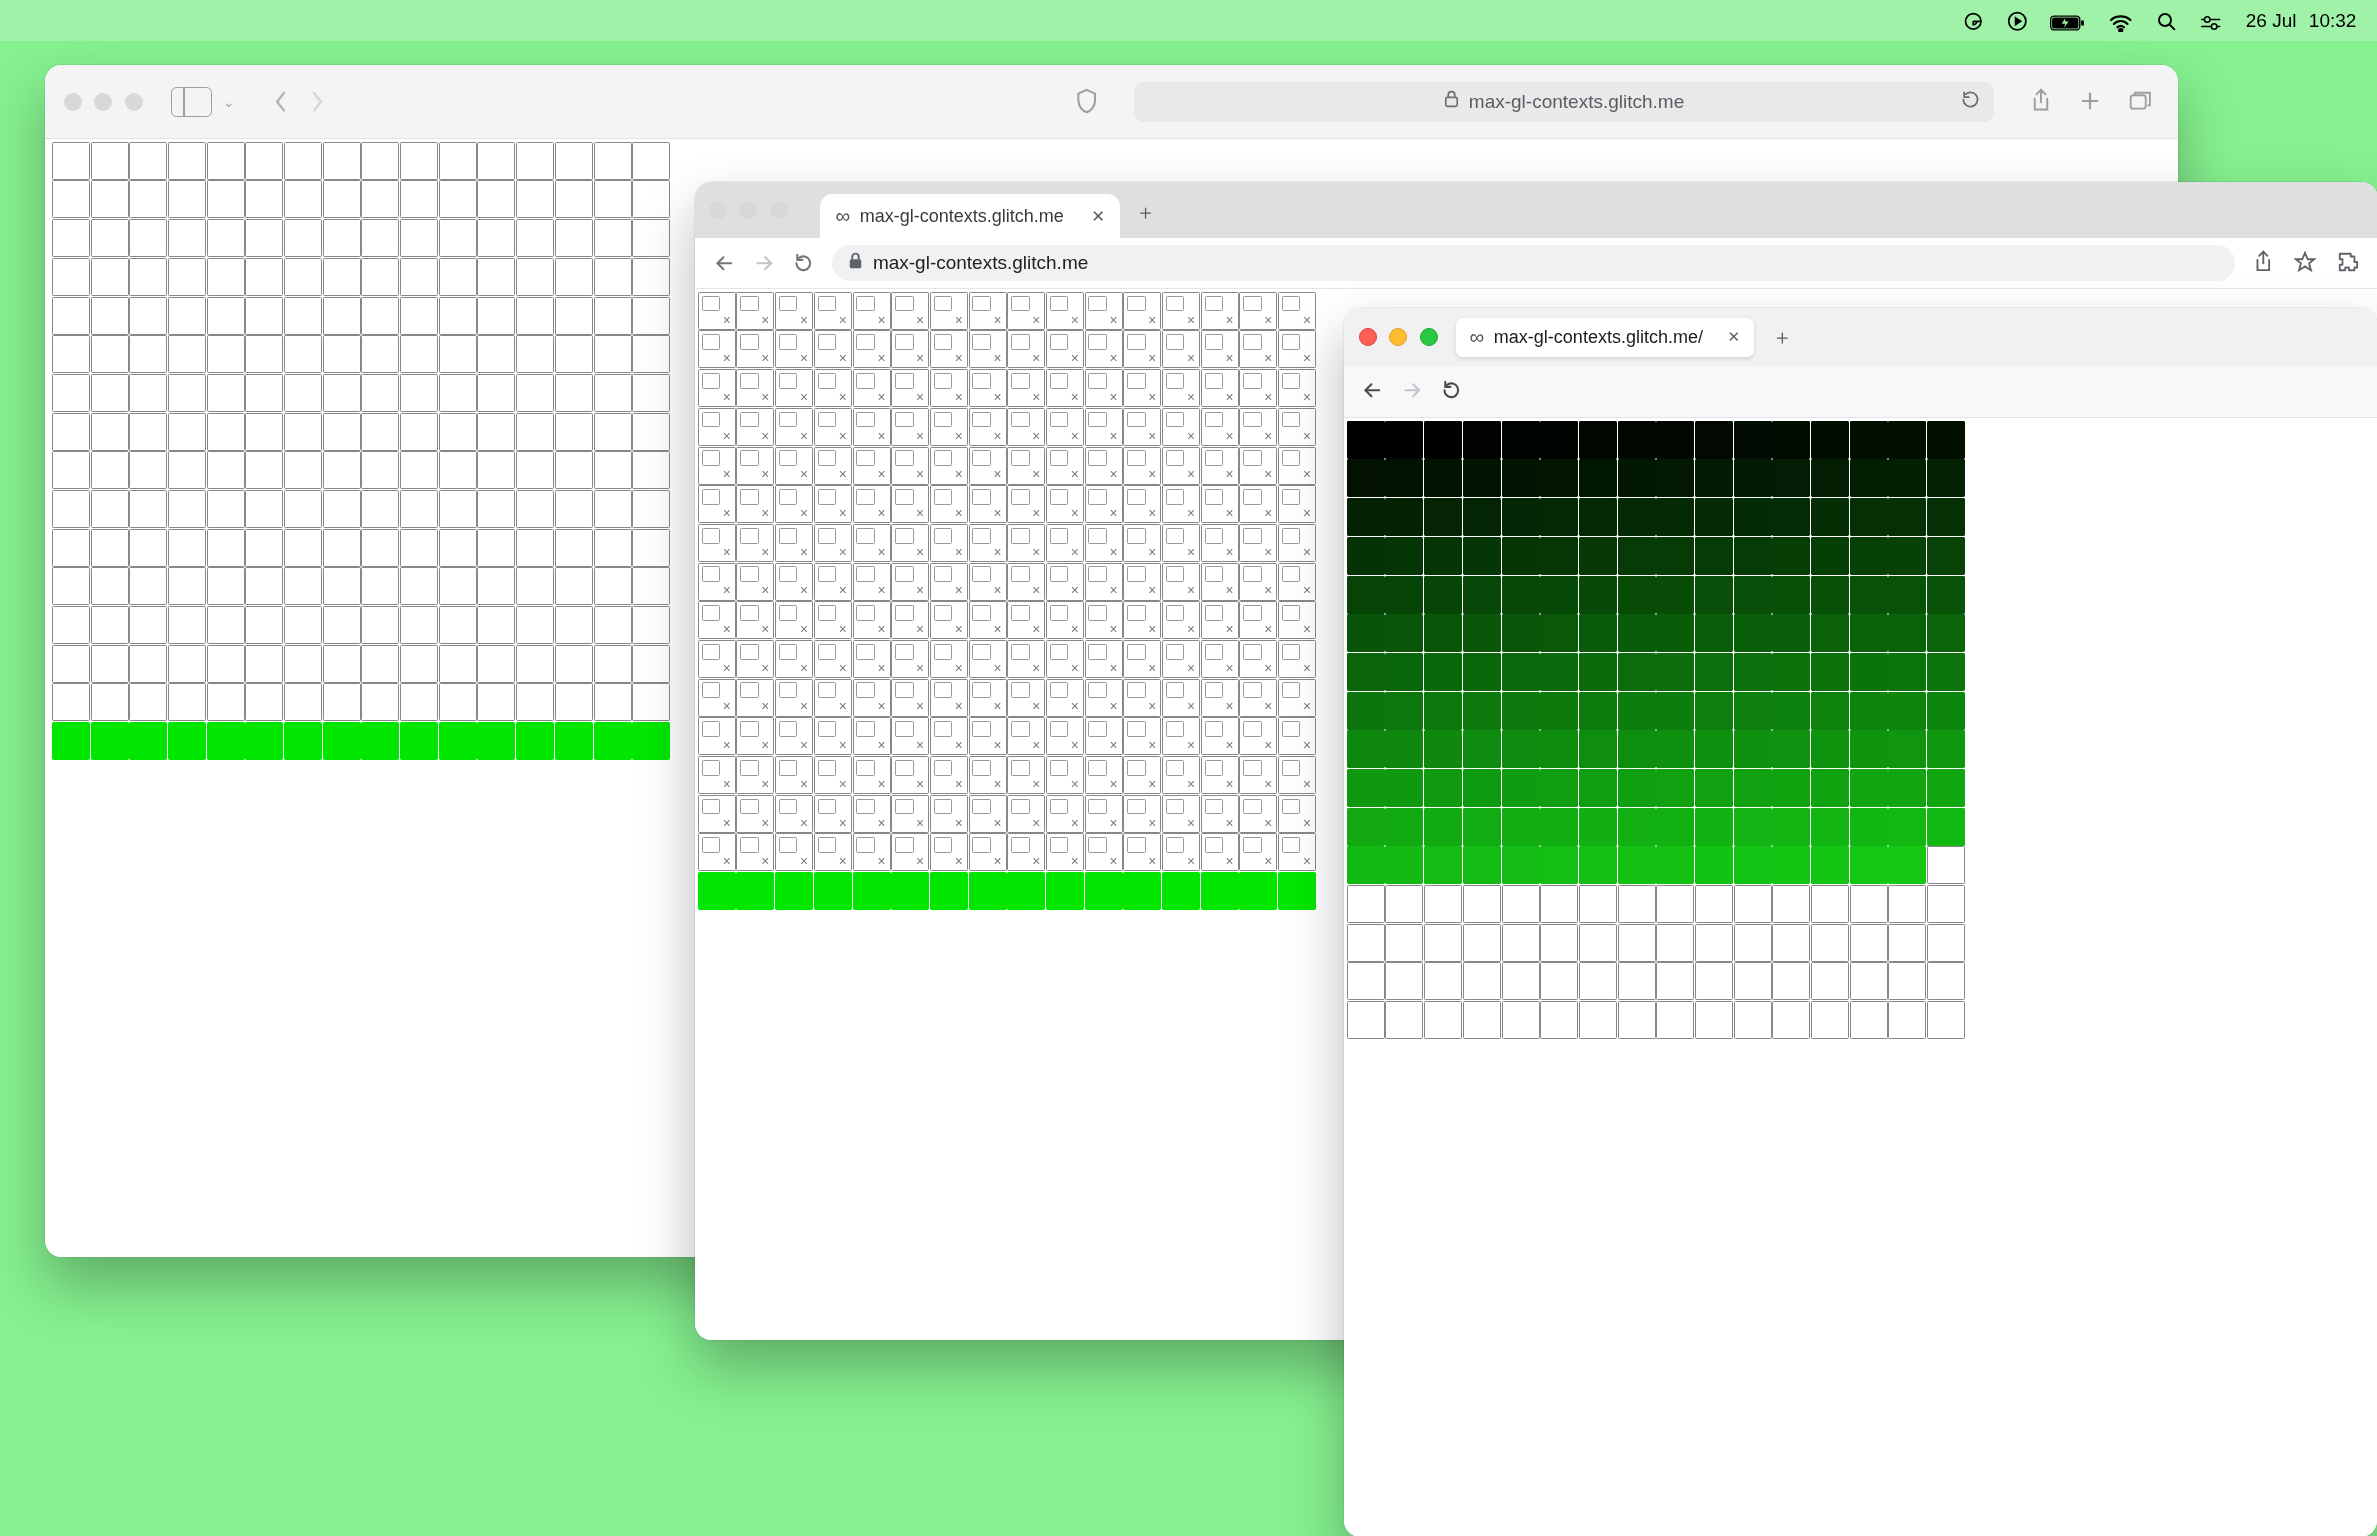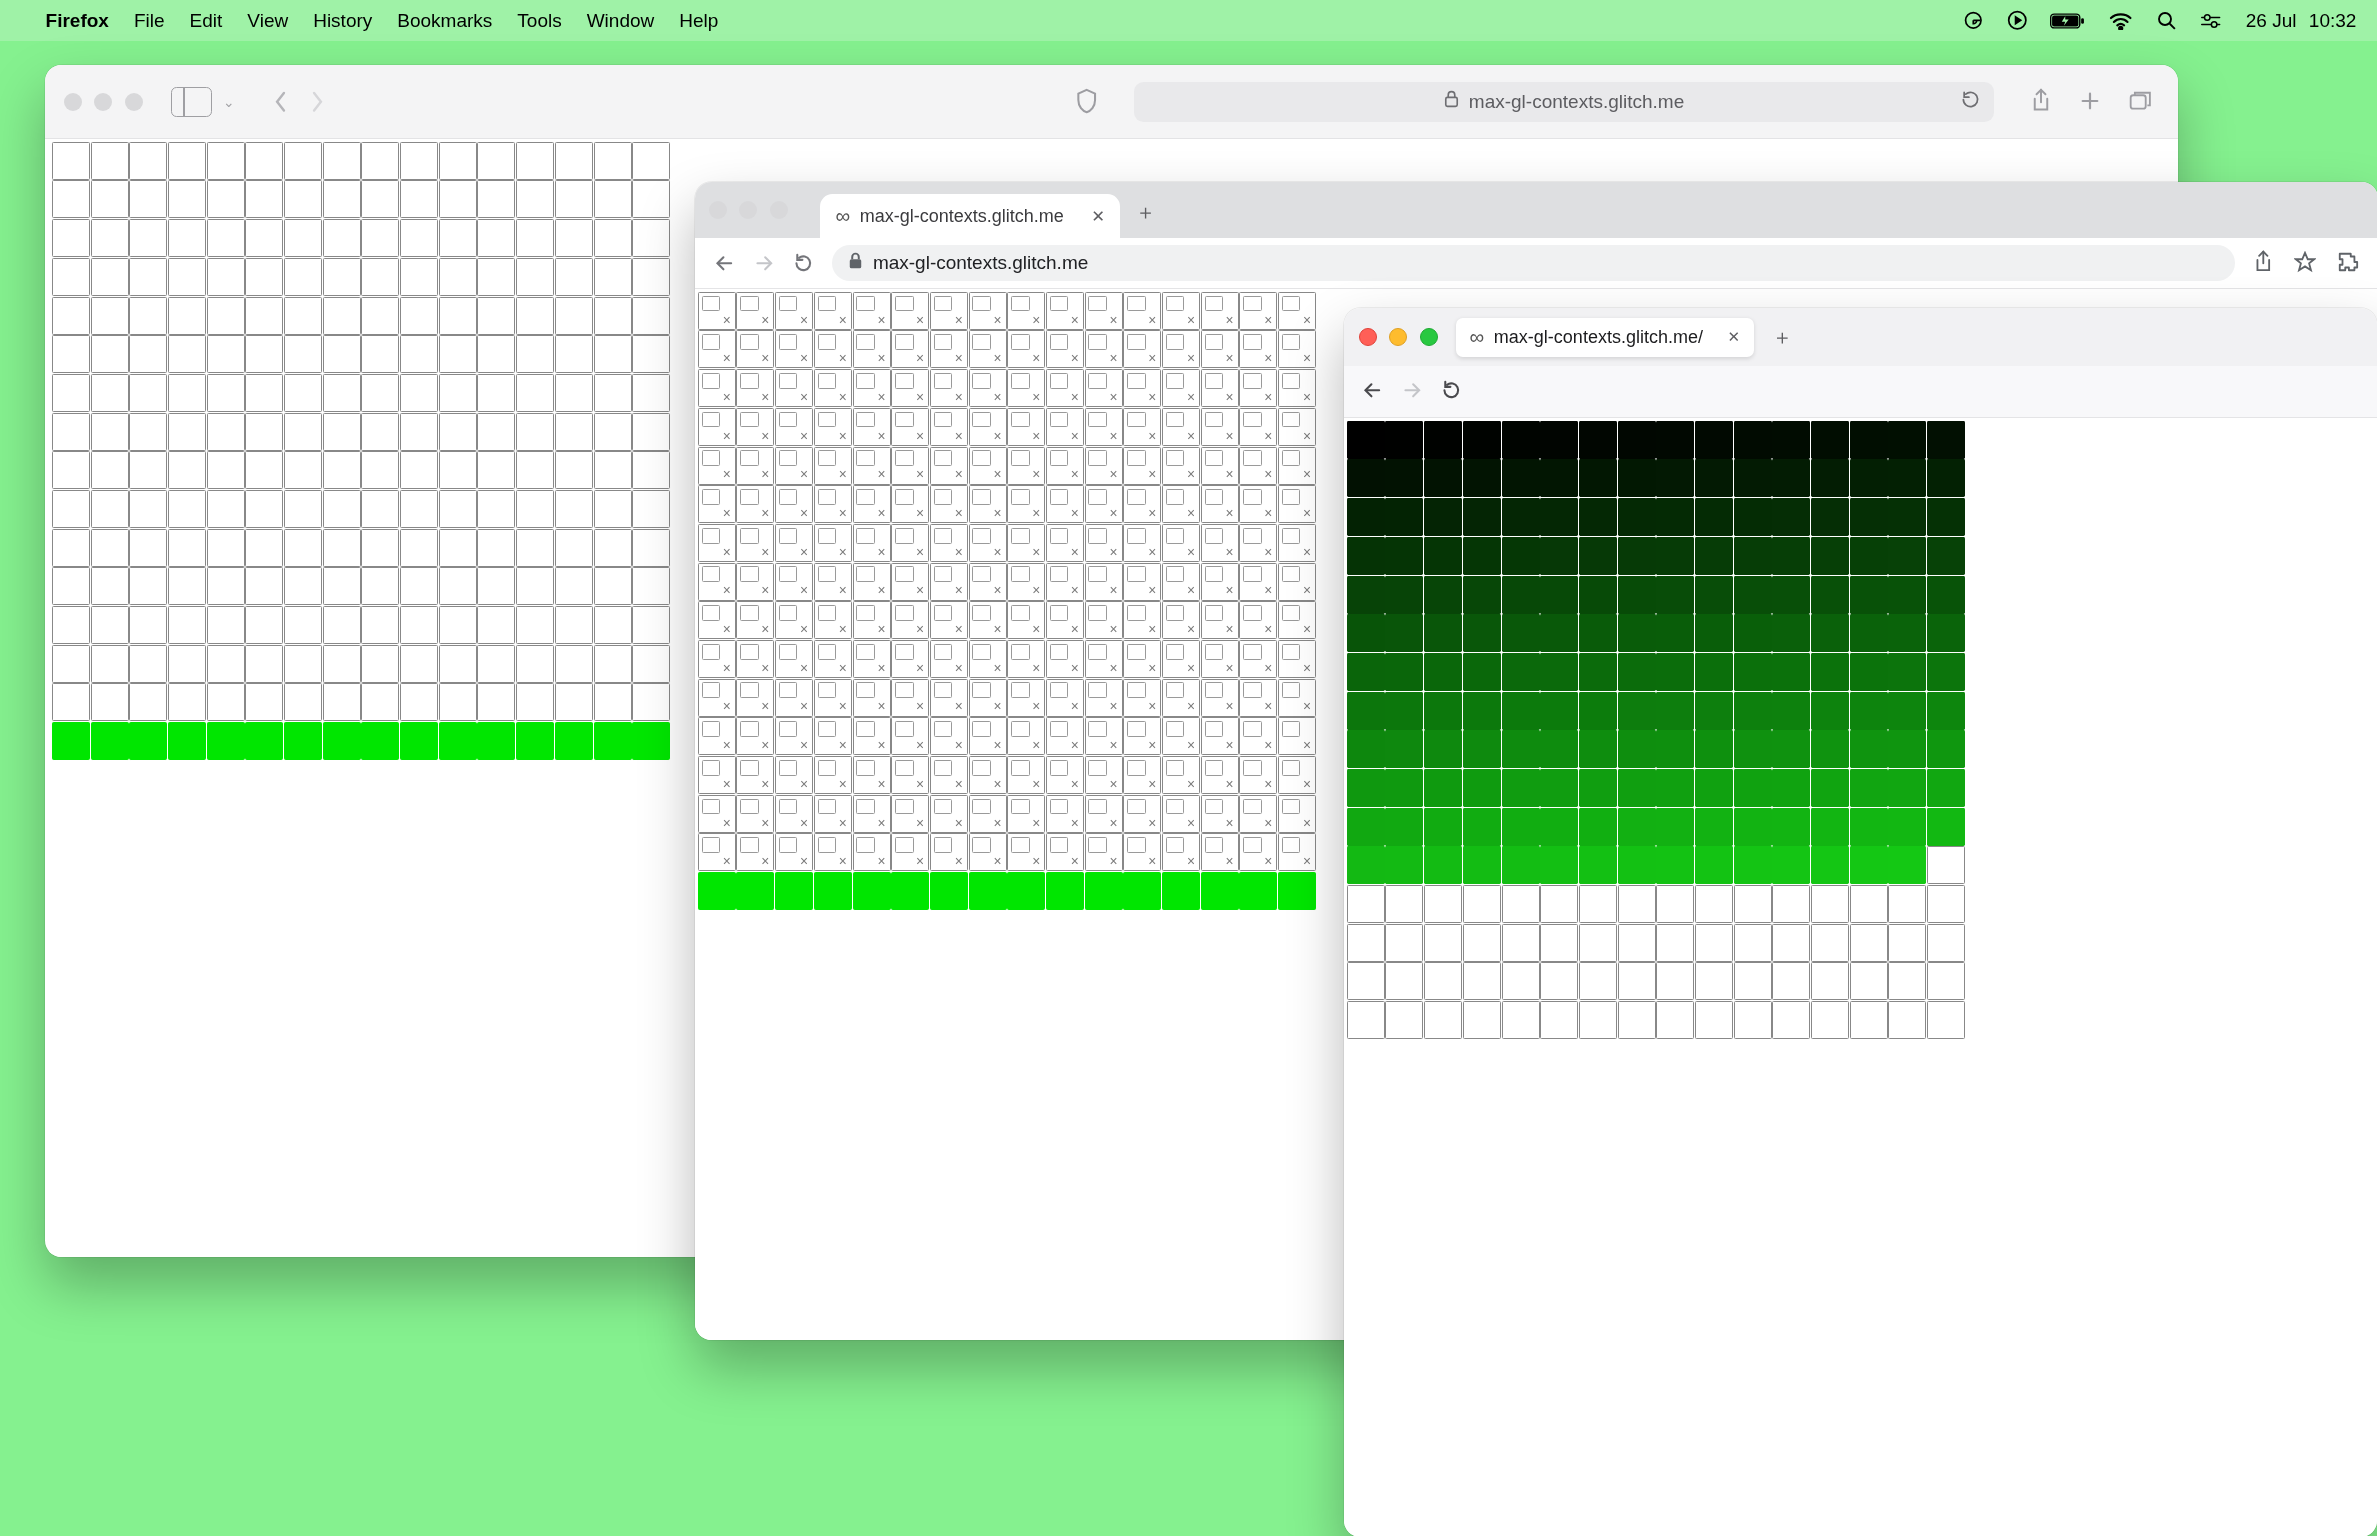--- a/index.html
+++ b/index.html
@@ -18,21 +18,21 @@
     height: 41px;
     background: #9ff2a7;
     display: flex; align-items: center;
     padding: 0 20.6px;
     font-size: 19px; font-weight: 500; color: #000;
   }
   .menubar .left { display: flex; align-items: center; gap: 25px; }
   .menubar .apple { font-size: 22px; line-height: 1; }
   .menubar .appname { font-weight: 700; }
   .menubar .menu-item { font-weight: 400; }
-  .menubar .right { margin-left: auto; display: flex; align-items: center; gap: 23px; }
+  .menubar .right { margin-left: auto; display: flex; align-items: flex-end; gap: 23px; }
   .menubar .sysicon svg { display: block; }
   .menubar .clock { display: flex; gap: 12.4px; font-weight: 500; }
 
   
   .window {
     position: absolute;
     border-radius: 16.5px;
     box-shadow: 0 27.5px 55px rgba(0,0,0,.28), 0 0 0 0.7px rgba(0,0,0,.08);
     overflow: hidden;
   }
@@ -150,32 +150,20 @@
   .cell.fwhite { background:#fff; }
   .cell.grad { border-color: transparent; }
 
   
   .svg-icon { display:block; }
 </style>
 </head>
 <body>
 
 <div class="menubar">
-  <div class="left">
-    <span class="apple"></span>
-    <span class="appname">Firefox</span>
-    <span class="menu-item">File</span>
-    <span class="menu-item">Edit</span>
-    <span class="menu-item">View</span>
-    <span class="menu-item">History</span>
-    <span class="menu-item">Bookmarks</span>
-    <span class="menu-item">Tools</span>
-    <span class="menu-item">Window</span>
-    <span class="menu-item">Help</span>
-  </div>
   <div class="right">
     <span class="sysicon">
       <svg width="20.6" height="20.6" viewBox="0 0 24 24" fill="none" stroke="#000" stroke-width="2">
           <circle cx="12" cy="12" r="9"></circle>
           <path d="M12 12h8M12 12v4a4 4 0 0 0 4-4"></path>
         </svg>
     </span>
     <span class="sysicon">
       <svg width="20.6" height="20.6" viewBox="0 0 24 24" fill="none" stroke="#000" stroke-width="2">
           <circle cx="12" cy="12" r="10"></circle>

